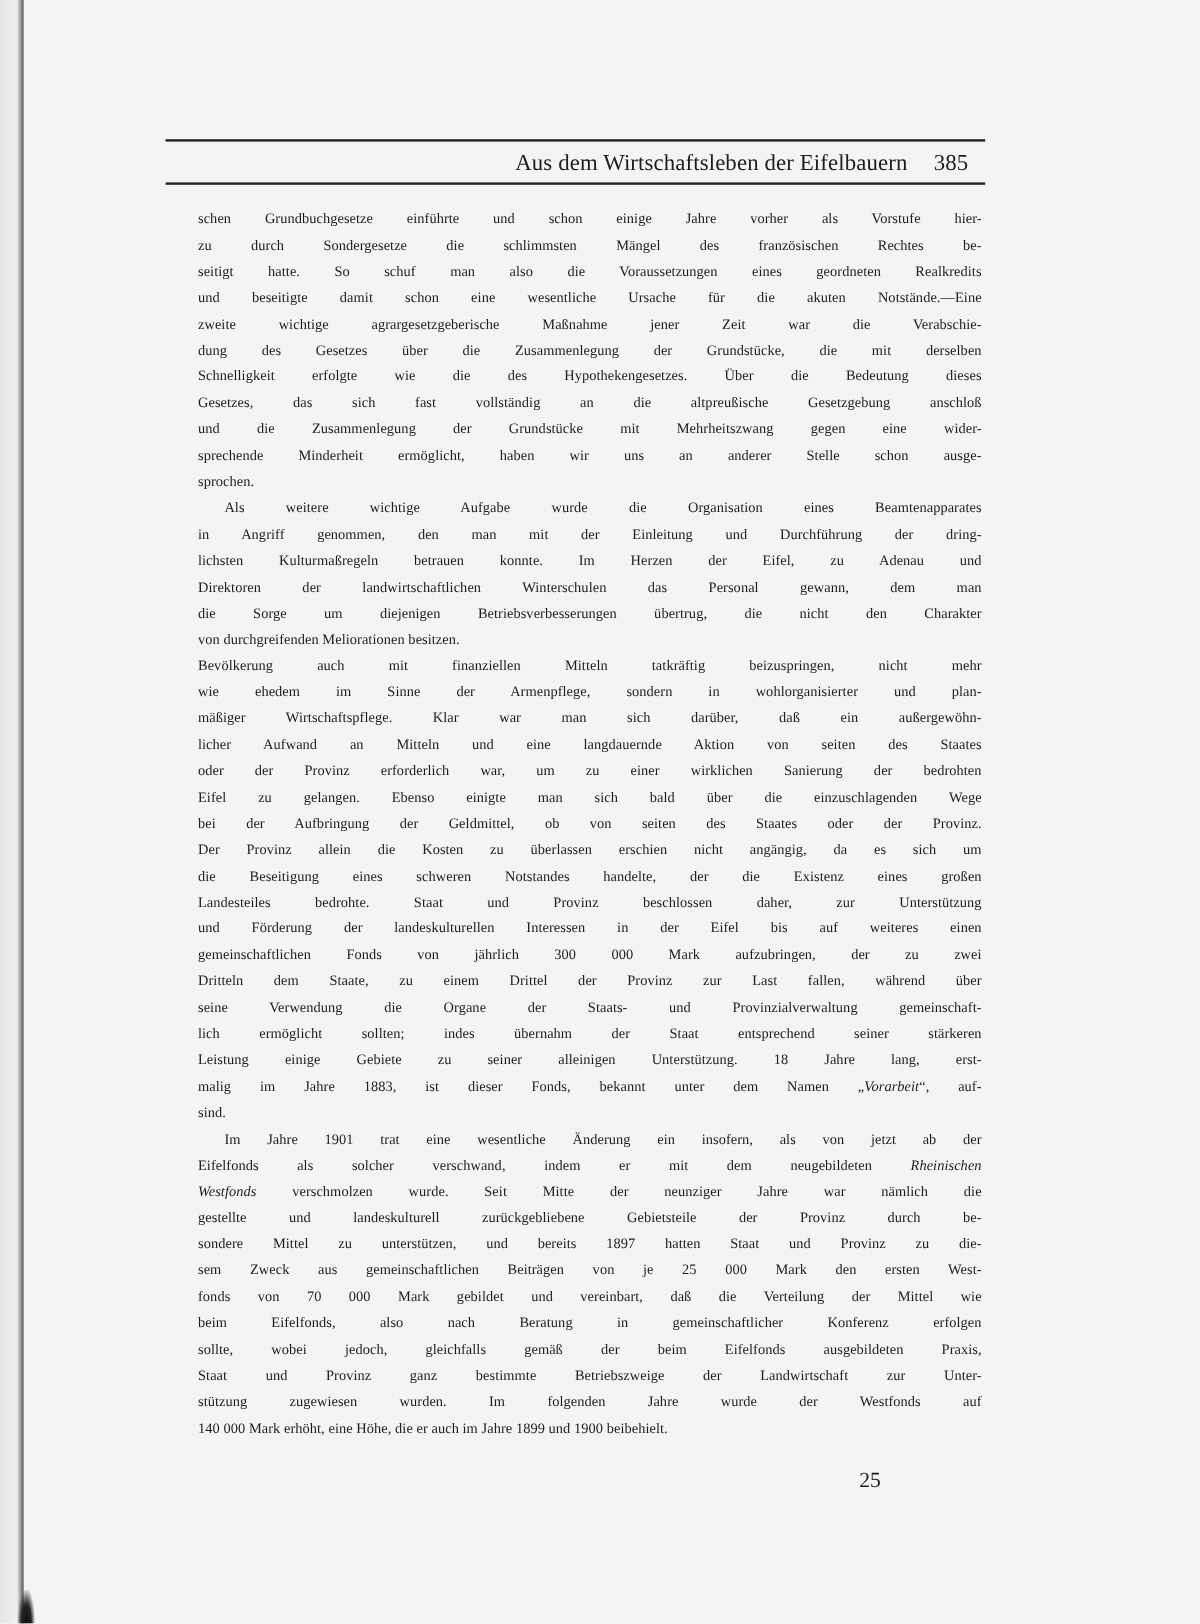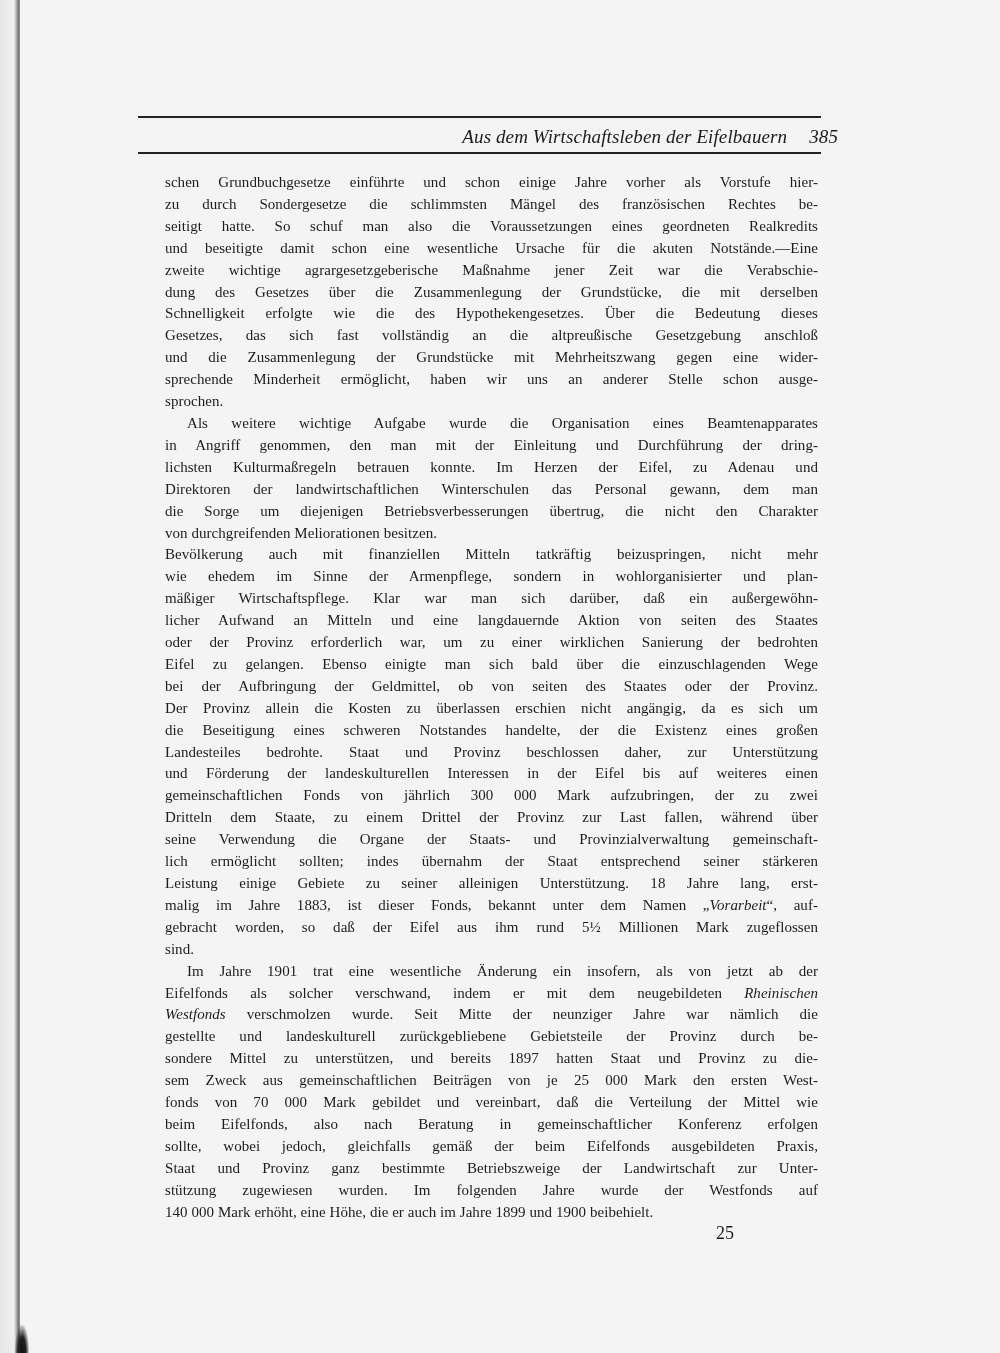--- a/index.html
+++ b/index.html
@@ -17,27 +17,27 @@
   .binding-shadow {
     position: absolute; left: 15px; bottom: 0; width: 14px; height: 28px;
     background: radial-gradient(ellipse at 50% 100%, #111 0%, #222 40%, rgba(0,0,0,0) 75%);
   }
   .rule {
     position: absolute; left: 138px; width: 683px; height: 2px; background: #222;
   }
   .rule.top { top: 116px; }
   .rule.bottom { top: 152px; }
   .running-head {
-    position: absolute; top: 126px; right: 162px;
-    font-size: 19px; letter-spacing: 0.1px; white-space: nowrap; font-style: italic;
+    position: absolute; top: 126px; right: 193px;
+    font-size: 19px; letter-spacing: 0.1px; white-space: nowrap;
   }
   .running-head .gap { display: inline-block; width: 22px; }
   .body-text {
     position: absolute; left: 165px; top: 172px; width: 653px;
-    font-size: 15px; line-height: 21.9px; text-align: justify;
+    font-size: 12px; line-height: 21.9px; text-align: justify;
     letter-spacing: 0.05px;
   }
   .line { display: block; text-align: justify; text-align-last: justify; white-space: nowrap; }
   .line.last { text-align-last: left; }
   .line.indent { text-indent: 22px; }
   .line span.it { font-style: italic; }
   .folio {
     position: absolute; top: 1223px; left: 716px; font-size: 18px;
   }
 </style>
@@ -86,21 +86,20 @@
       <span class="line">Der Provinz allein die Kosten zu überlassen erschien nicht angängig, da es sich um</span>
       <span class="line">die Beseitigung eines schweren Notstandes handelte, der die Existenz eines großen</span>
       <span class="line">Landesteiles bedrohte. Staat und Provinz beschlossen daher, zur Unterstützung</span>
       <span class="line">und Förderung der landeskulturellen Interessen in der Eifel bis auf weiteres einen</span>
       <span class="line">gemeinschaftlichen Fonds von jährlich 300 000 Mark aufzubringen, der zu zwei</span>
       <span class="line">Dritteln dem Staate, zu einem Drittel der Provinz zur Last fallen, während über</span>
       <span class="line">seine Verwendung die Organe der Staats- und Provinzialverwaltung gemeinschaft-</span>
       <span class="line">lich ermöglicht sollten; indes übernahm der Staat entsprechend seiner stärkeren</span>
       <span class="line">Leistung einige Gebiete zu seiner alleinigen Unterstützung. 18 Jahre lang, erst-</span>
       <span class="line">malig im Jahre 1883, ist dieser Fonds, bekannt unter dem Namen „<span class="it">Vorarbeit</span>“, auf-</span>
-      <span class="line">gebracht worden, so daß der Eifel aus ihm rund 5½ Millionen Mark zugeflossen</span>
       <span class="line last">sind.</span>
     </div>
     <div>
       <span class="line indent">Im Jahre 1901 trat eine wesentliche Änderung ein insofern, als von jetzt ab der</span>
       <span class="line">Eifelfonds als solcher verschwand, indem er mit dem neugebildeten <span class="it">Rheinischen</span></span>
       <span class="line"><span class="it">Westfonds</span> verschmolzen wurde. Seit Mitte der neunziger Jahre war nämlich die</span>
       <span class="line">gestellte und landeskulturell zurückgebliebene Gebietsteile der Provinz durch be-</span>
       <span class="line">sondere Mittel zu unterstützen, und bereits 1897 hatten Staat und Provinz zu die-</span>
       <span class="line">sem Zweck aus gemeinschaftlichen Beiträgen von je 25 000 Mark den ersten West-</span>
       <span class="line">fonds von 70 000 Mark gebildet und vereinbart, daß die Verteilung der Mittel wie</span>

